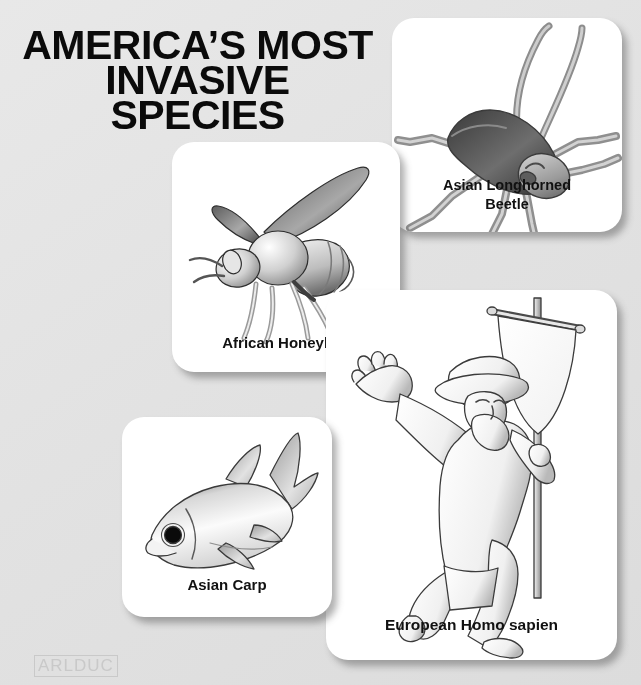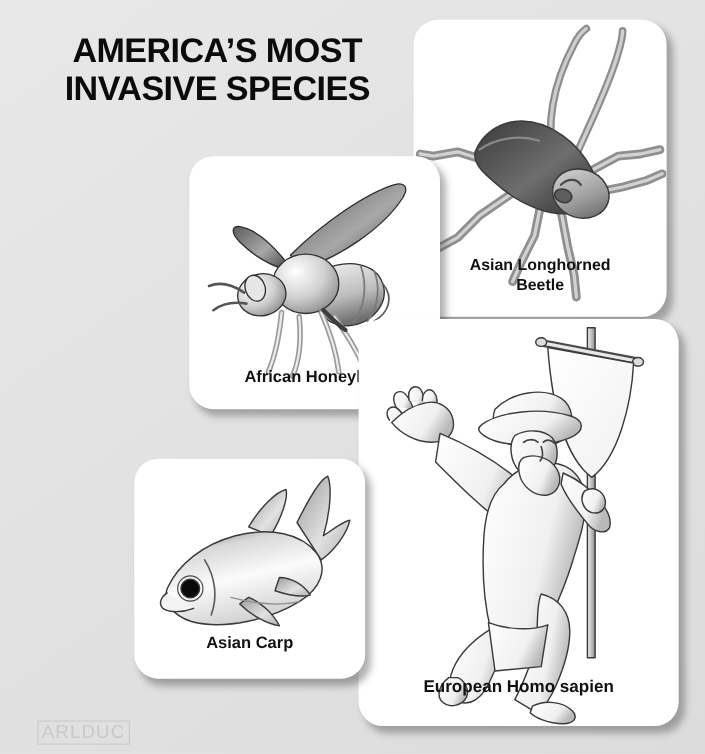--- a/index.html
+++ b/index.html
@@ -13,21 +13,21 @@
   #poster{
     position:absolute;left:0;top:0;width:641px;height:685px;
     background:linear-gradient(145deg,#e8e8e8 0%,#e2e2e2 45%,#dcdcdc 100%);
   }
   .title{
     position:absolute;
     left:20px;top:28px;width:355px;
     text-align:center;
     font-family:"Liberation Sans",sans-serif;
     font-weight:bold;
-    font-size:31px;
+    font-size:41px;
     line-height:35px;
     letter-spacing:-0.5px;
     color:#0b0b0b;
     white-space:pre-line;
   }
   .card{
     position:absolute;
     background:#ffffff;
     border-radius:22px;
     box-shadow:5px 6px 7px rgba(80,80,80,0.45);
@@ -41,21 +41,21 @@
     position:absolute;left:0;right:0;
     text-align:center;
     font-family:"Liberation Sans",sans-serif;
     font-size:15px;
     font-weight:600;
     color:#111;
     line-height:19px;
     white-space:pre-line;
   }
   
-  #card-beetle{left:376px;top:18px;width:230px;height:270px;}
+  #card-beetle{left:392px;top:18px;width:230px;height:214px;}
   #card-beetle .caption{bottom:18px;font-size:14.5px;}
   #card-bee{left:172px;top:142px;width:228px;height:230px;}
   #card-bee .caption{bottom:20px;}
   #card-human{left:326px;top:290px;width:291px;height:370px;}
   #card-human .caption{bottom:26px;font-size:15.5px;}
   #card-carp{left:122px;top:417px;width:210px;height:200px;}
   #card-carp .caption{bottom:23px;}
   .signature{
     position:absolute;left:8px;top:655px;
     font-family:"Liberation Sans",sans-serif;

